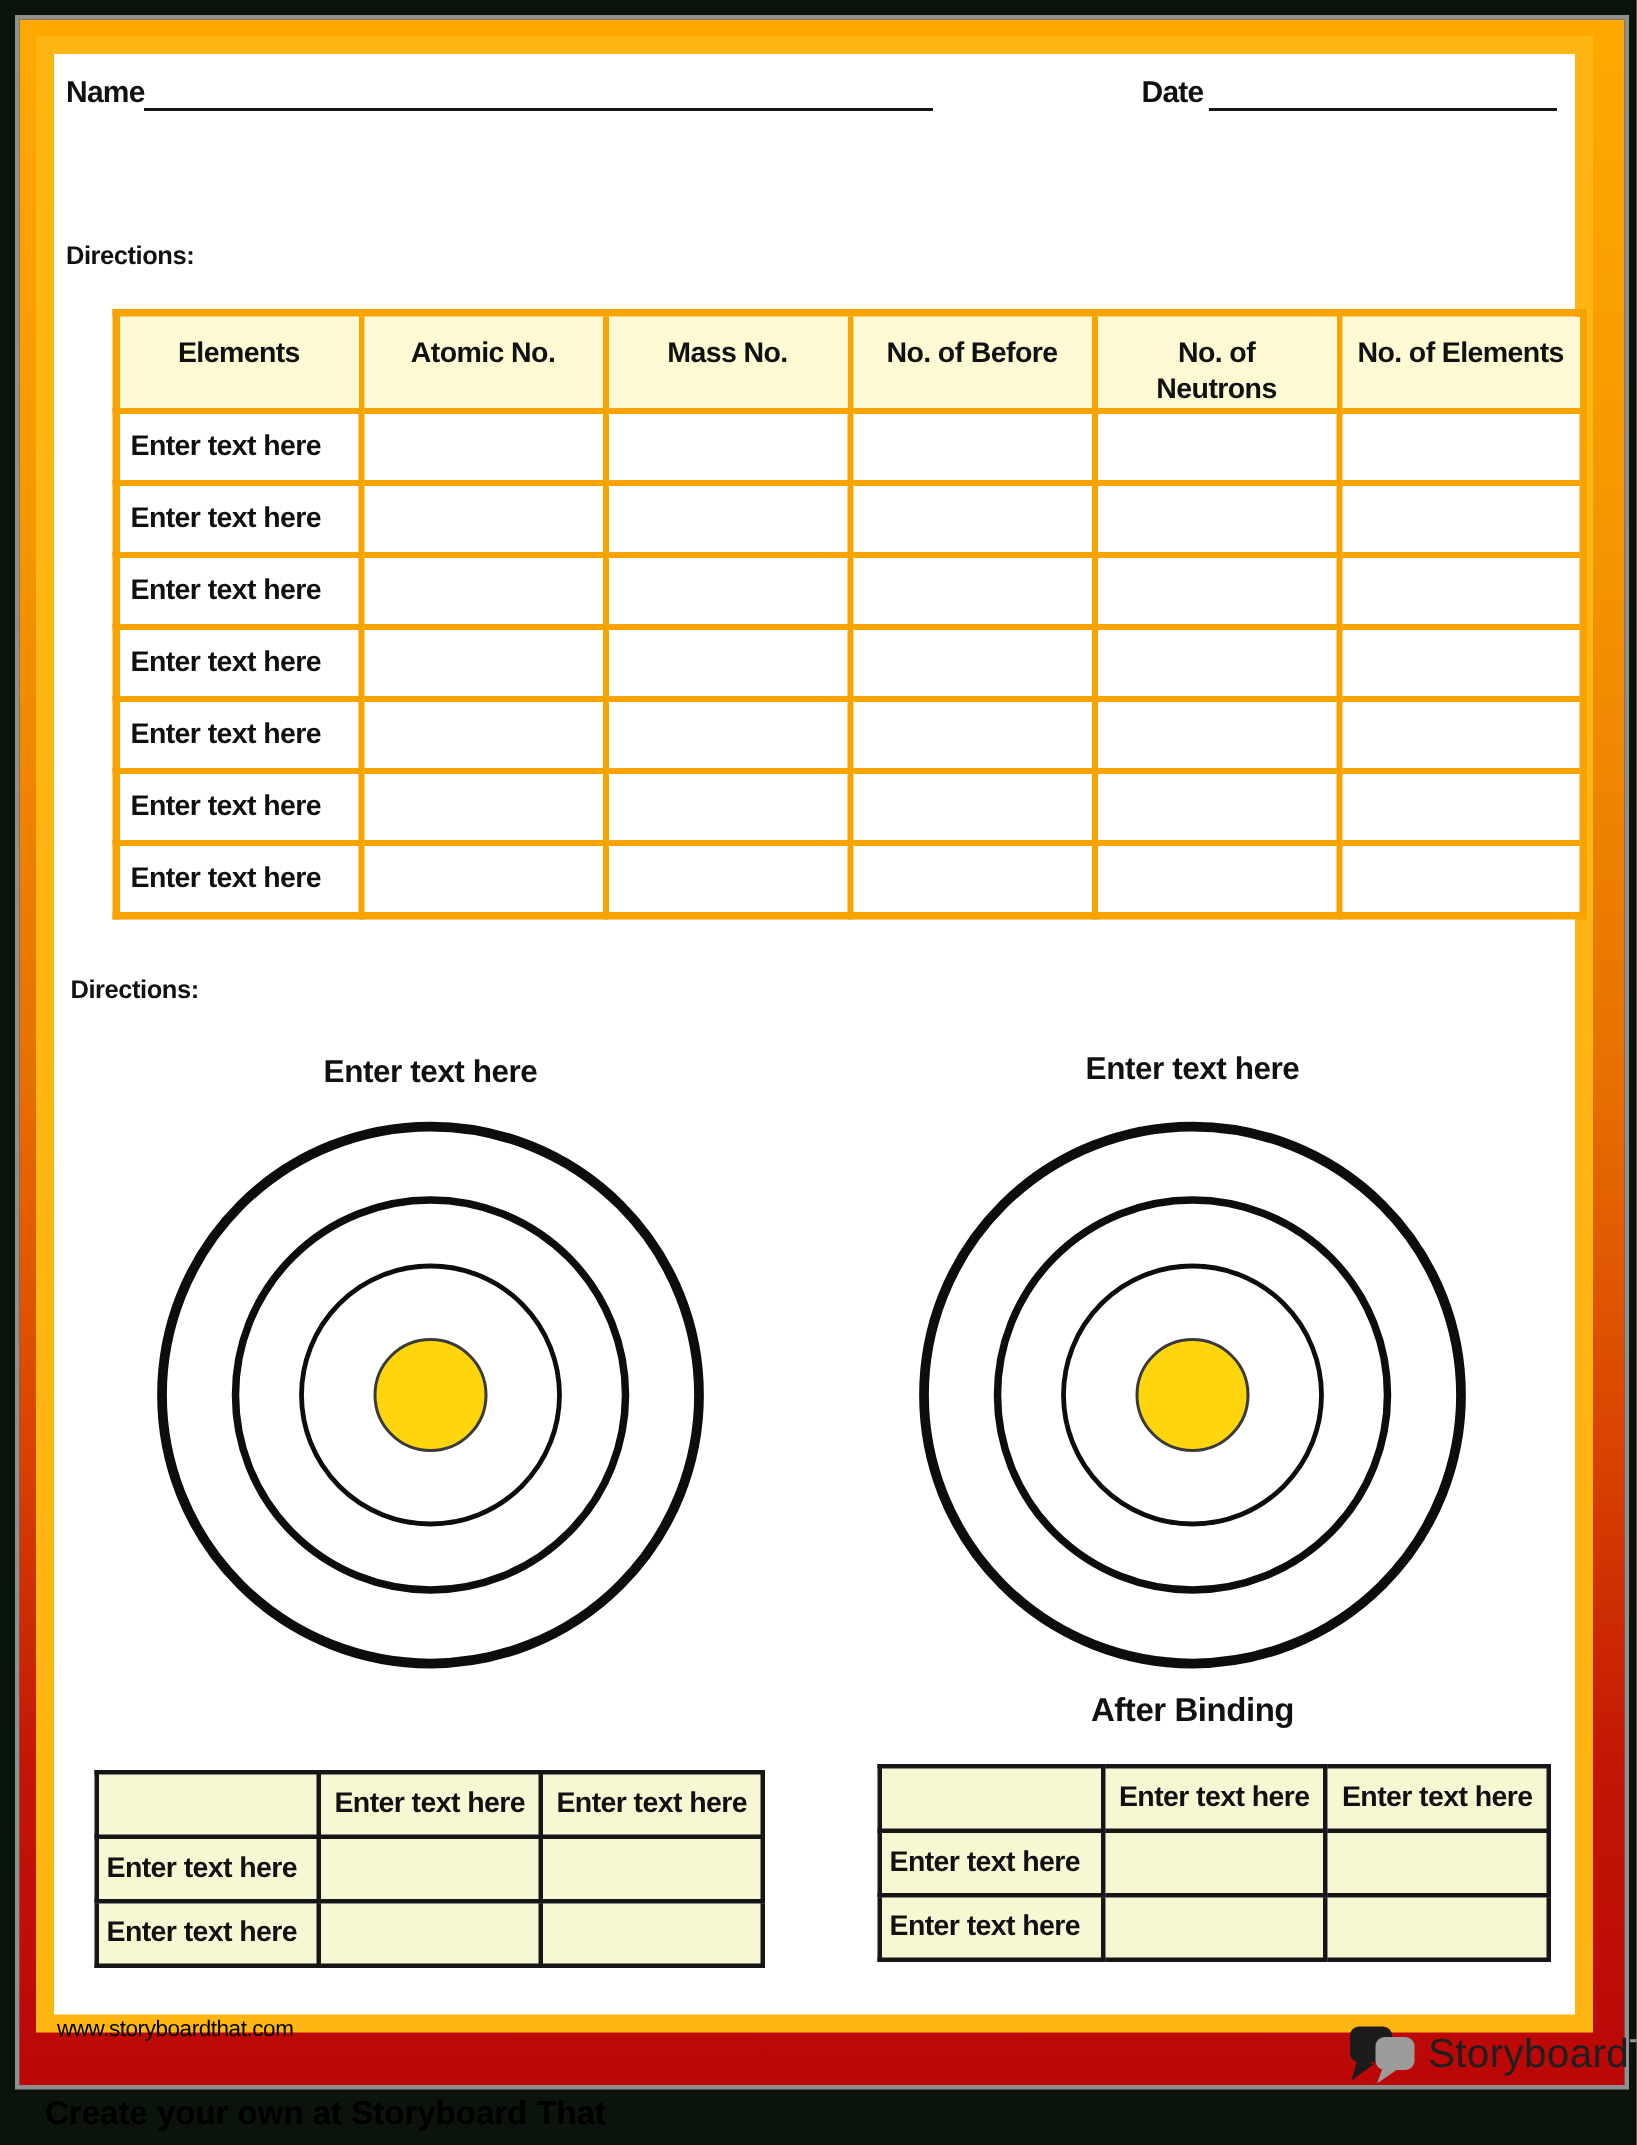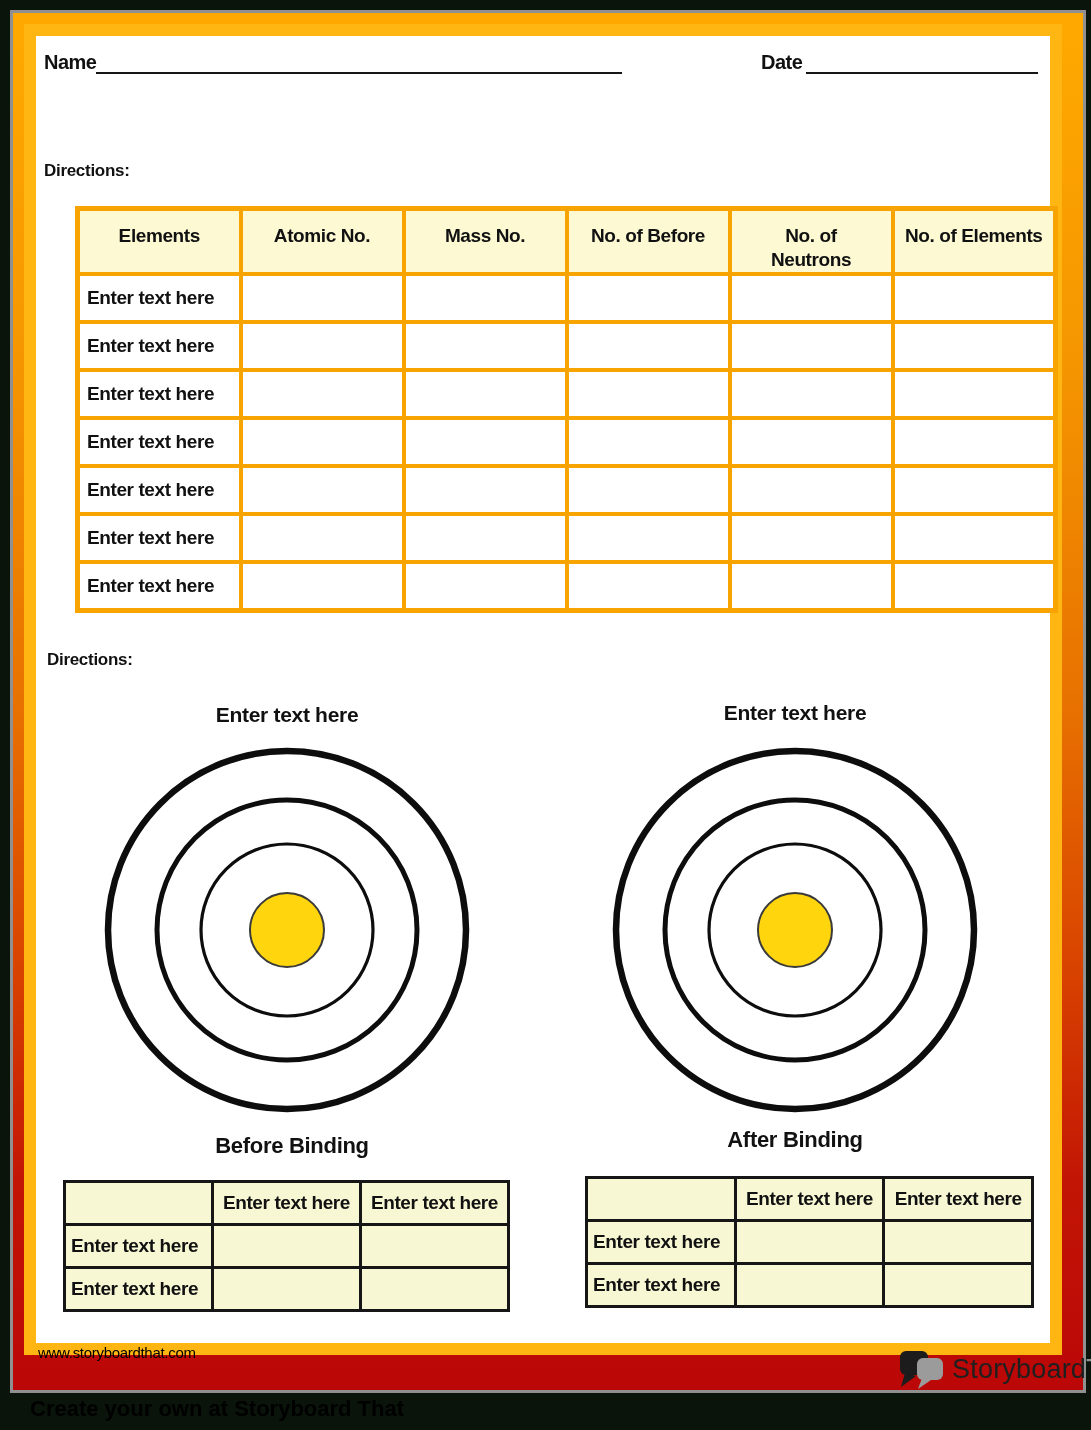--- a/index.html
+++ b/index.html
@@ -199,21 +199,20 @@
 
   <div class="lbl directions" style="left:47px;top:650px;">Directions:</div>
 
   <div class="diagram-label" style="left:101px;top:703px;">Enter text here</div>
   <svg class="bohr" style="left:101px;top:744px;" viewBox="0 0 372 372">
     <circle cx="186" cy="186" r="179" fill="none" stroke="#0d0d0d" stroke-width="6.5"></circle>
     <circle cx="186" cy="186" r="130" fill="none" stroke="#0d0d0d" stroke-width="5"></circle>
     <circle cx="186" cy="186" r="86" fill="none" stroke="#0d0d0d" stroke-width="3.2"></circle>
     <circle cx="186" cy="186" r="37" fill="#FFD60D" stroke="#3a3a3a" stroke-width="2"></circle>
   </svg>
-  <div class="diagram-caption" style="left:106px;top:1133px;">Before Binding</div>
 
   <div class="diagram-label" style="left:609px;top:701px;">Enter text here</div>
   <svg class="bohr" style="left:609px;top:744px;" viewBox="0 0 372 372">
     <circle cx="186" cy="186" r="179" fill="none" stroke="#0d0d0d" stroke-width="6.5"></circle>
     <circle cx="186" cy="186" r="130" fill="none" stroke="#0d0d0d" stroke-width="5"></circle>
     <circle cx="186" cy="186" r="86" fill="none" stroke="#0d0d0d" stroke-width="3.2"></circle>
     <circle cx="186" cy="186" r="37" fill="#FFD60D" stroke="#3a3a3a" stroke-width="2"></circle>
   </svg>
   <div class="diagram-caption" style="left:609px;top:1127px;">After Binding</div>
 

